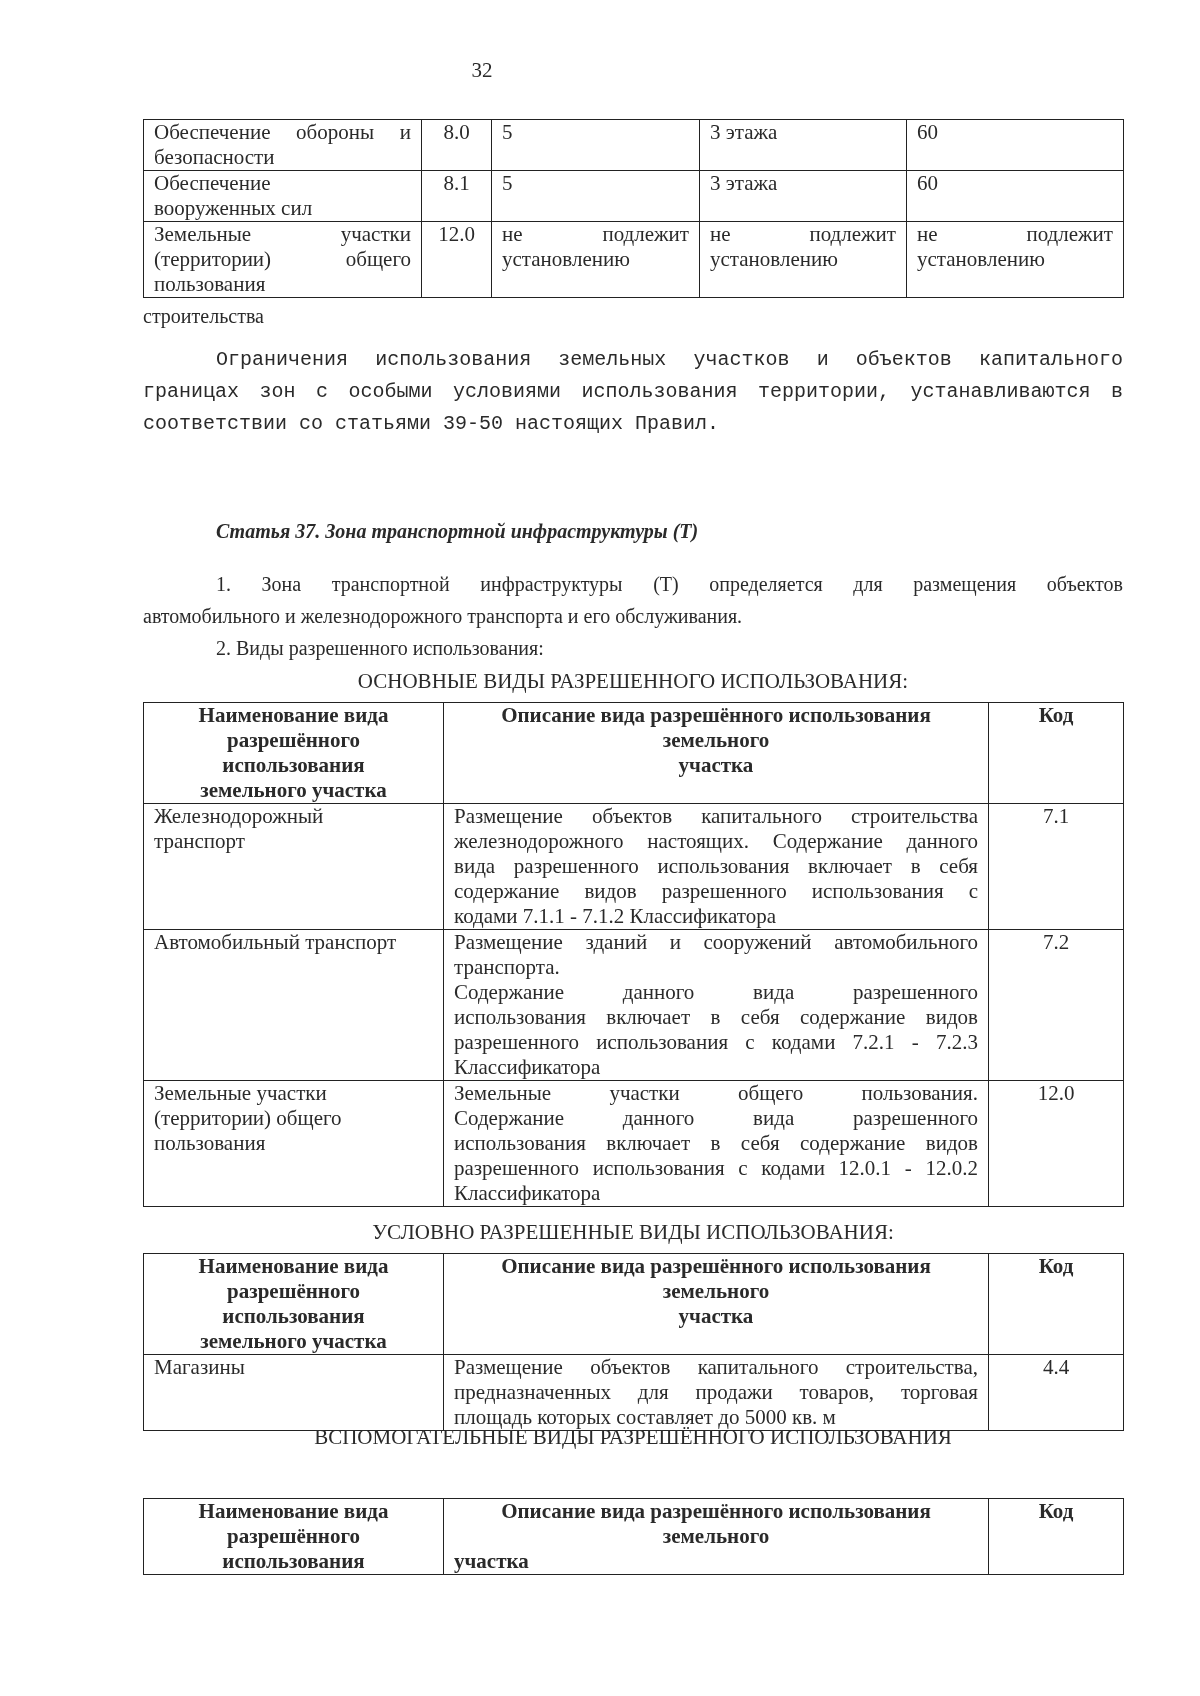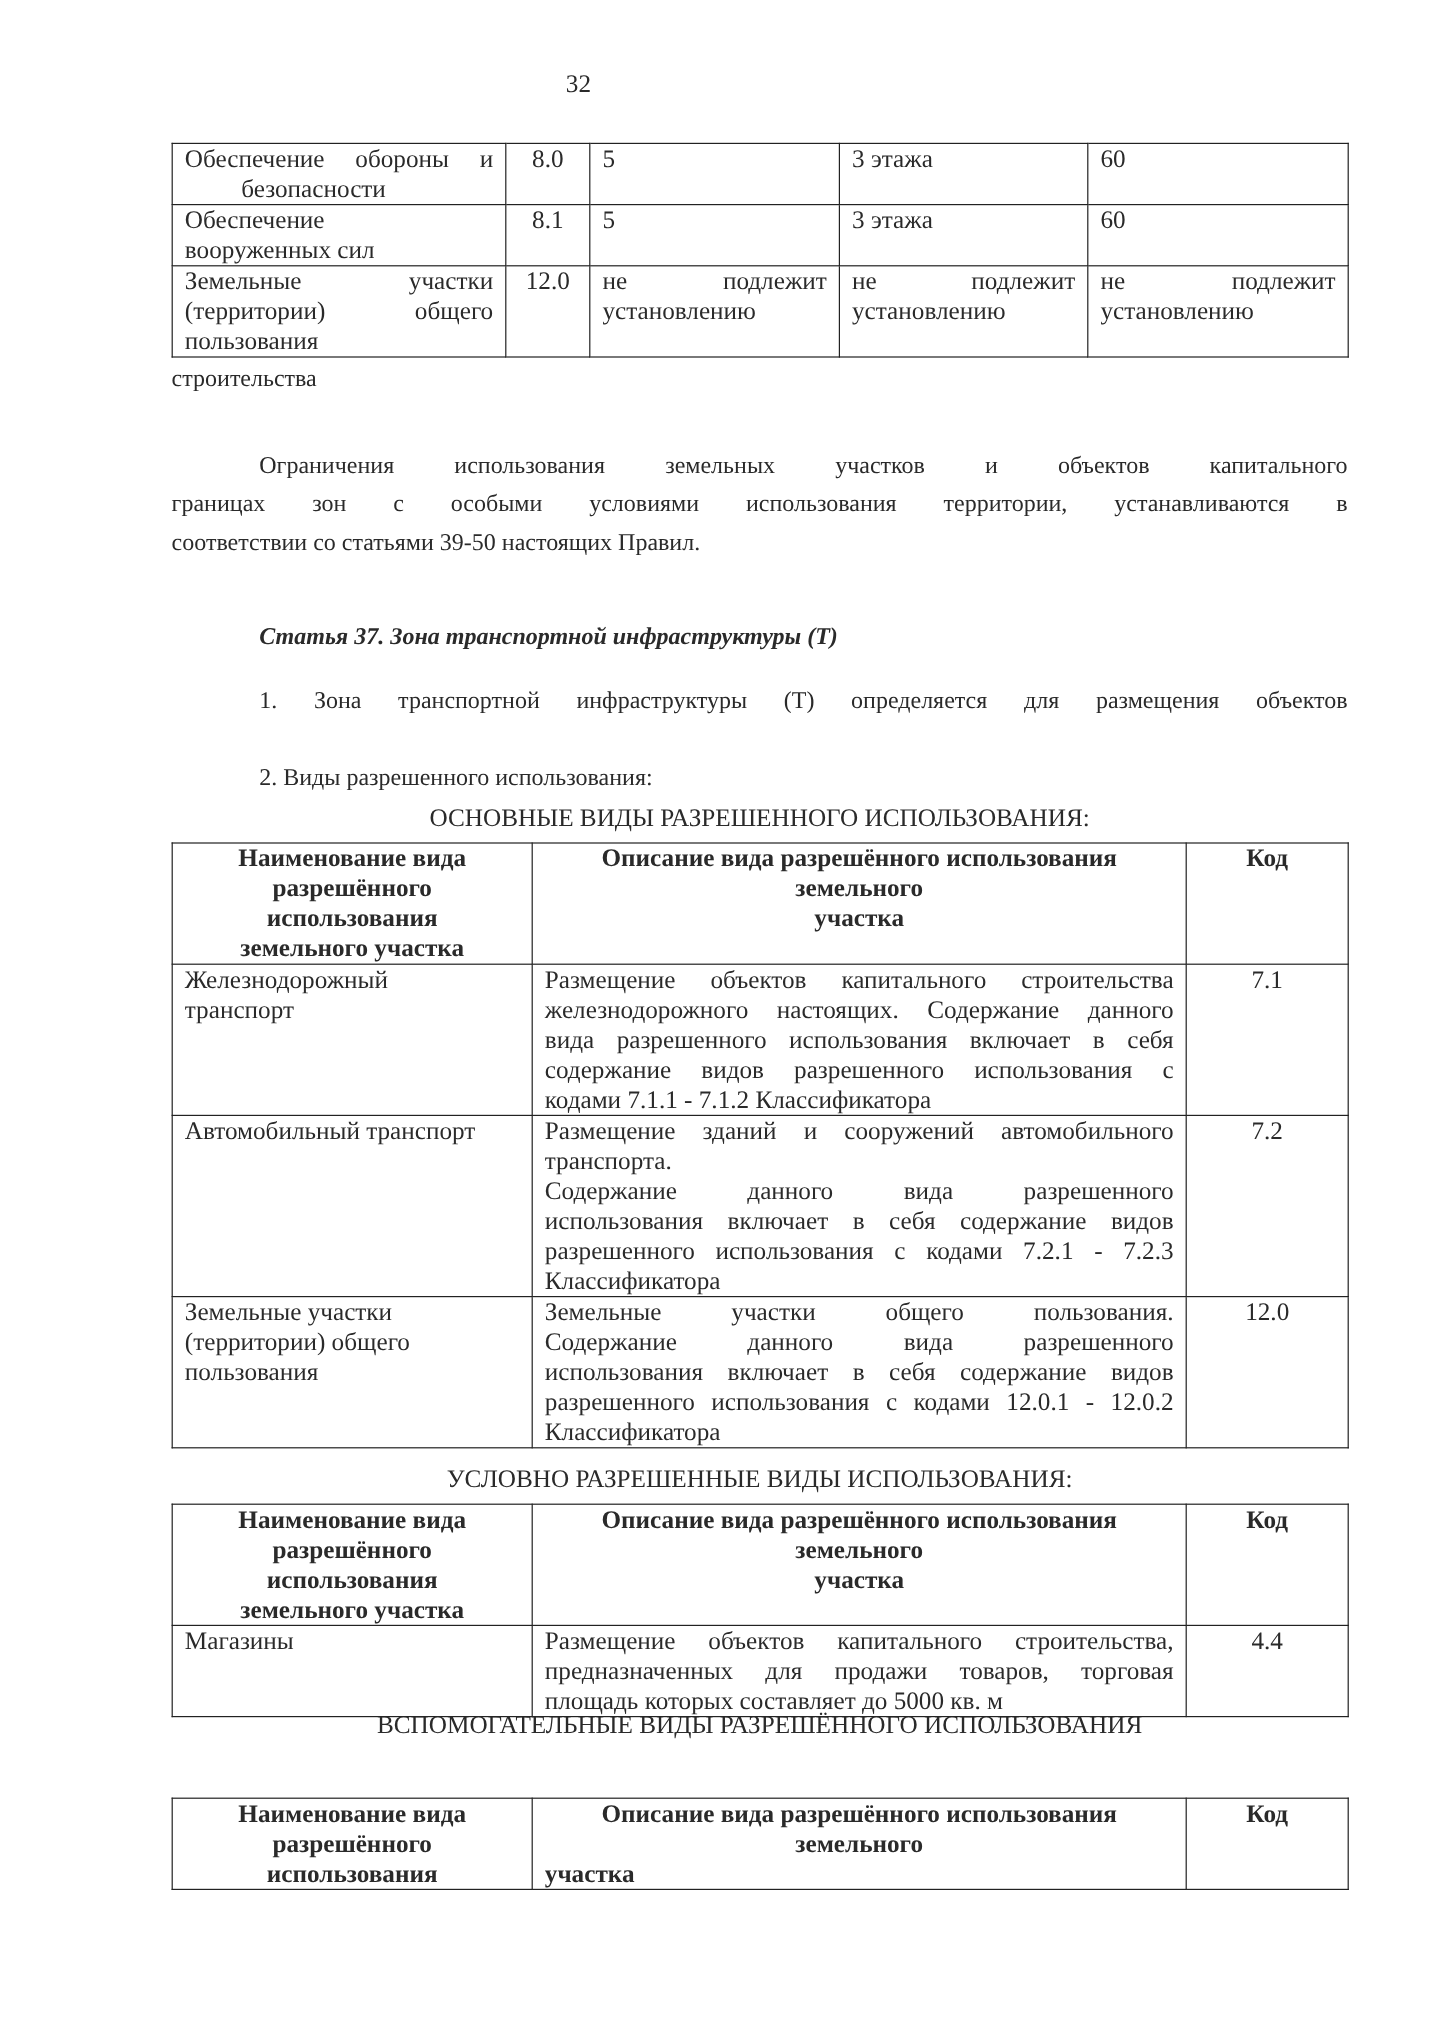--- a/index.html
+++ b/index.html
@@ -37,21 +37,21 @@
       <col class="a">
       <col class="b">
       <col class="c">
       <col class="d">
       <col class="e">
     </colgroup>
   <tbody id="t1-body">
       <tr>
         <td>
           <span style="display: block; text-align: justify; text-align-last: justify;">Обеспечение обороны и</span>
-          <span style="display: block; text-align: justify; text-align-last: left; margin-left: 47px;">безопасности</span>
+          <span style="display: block; text-align: justify; text-align-last: left;">безопасности</span>
         </td>
         <td class="center">8.0</td>
         <td>
           <span style="display: block;">5</span>
         </td>
         <td>
           <span style="display: block;">3 этажа</span>
         </td>
         <td>
           <span style="display: block;">60</span>
@@ -92,30 +92,31 @@
           <span style="display: block; text-align: justify; text-align-last: justify;">не подлежит</span>
           <span style="display: block; text-align: justify; text-align-last: left;">установлению</span>
         </td>
       </tr>
     </tbody>
 </table>
 
 <div class="para" style="top:300px;" id="s4-title">
     <span class="l end">строительства</span>
   </div>
-<div class="para" style="top:372px;" id="s4-body">
+<div class="para" style="top:344px;font-family:Liberation Mono, monospace;" id="s4-body">
     <span class="l indent">Ограничения использования земельных участков и объектов капитального</span>
     <span class="l">границах зон с особыми условиями использования территории, устанавливаются в</span>
     <span class="l end">соответствии со статьями 39-50 настоящих Правил.</span>
   </div>
 
 <div class="heading">Статья 37. Зона транспортной инфраструктуры (Т)</div>
 
 <div class="para" style="top:568px;" id="p1">
     <span class="l indent">1. Зона транспортной инфраструктуры (Т) определяется для размещения объектов</span>
+    <span class="l end">автомобильного и железнодорожного транспорта и его обслуживания.</span>
   </div>
 <div class="para" style="top:632px; left:216px; width:auto;">2. Виды разрешенного использования:</div>
 
 <div class="section-title" style="top:669px;">ОСНОВНЫЕ ВИДЫ РАЗРЕШЕННОГО ИСПОЛЬЗОВАНИЯ:</div>
 <table class="zt t2">
   <colgroup>
       <col class="c1">
       <col class="c2">
       <col class="c3">
     </colgroup>

